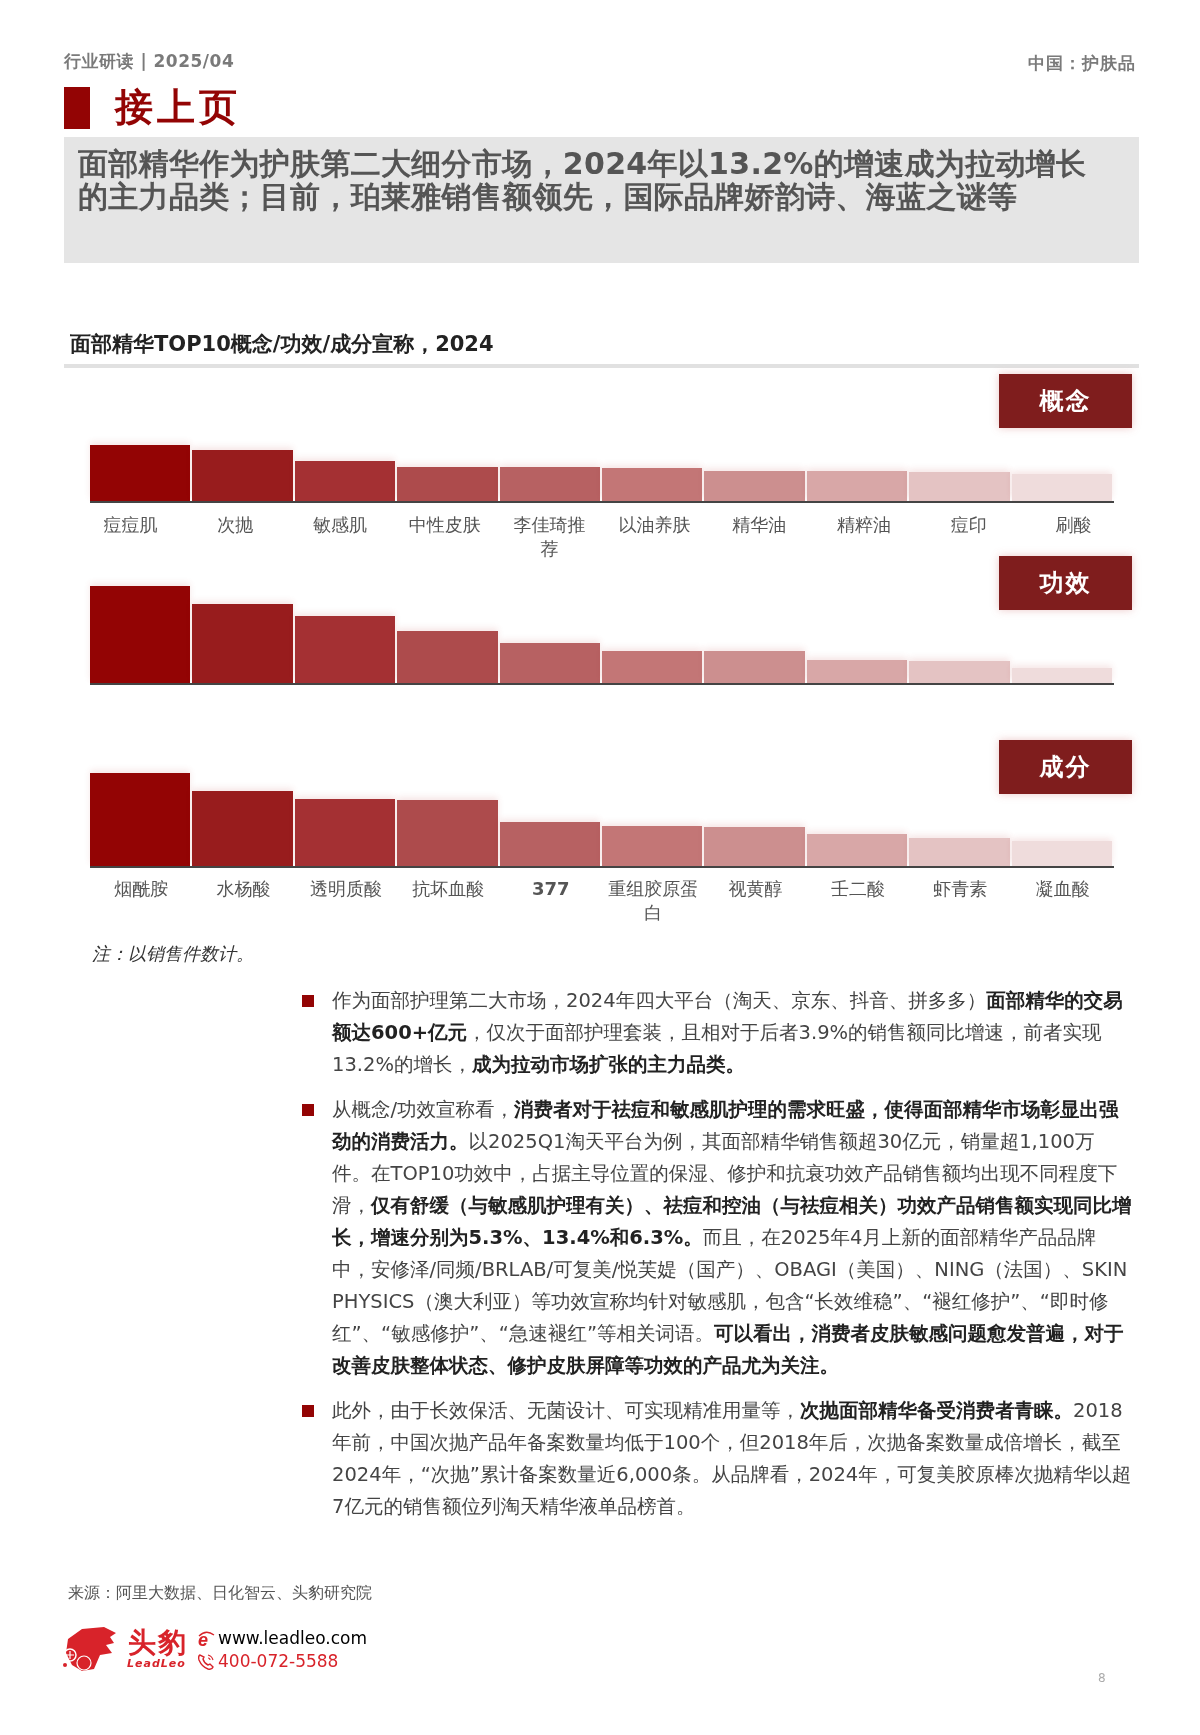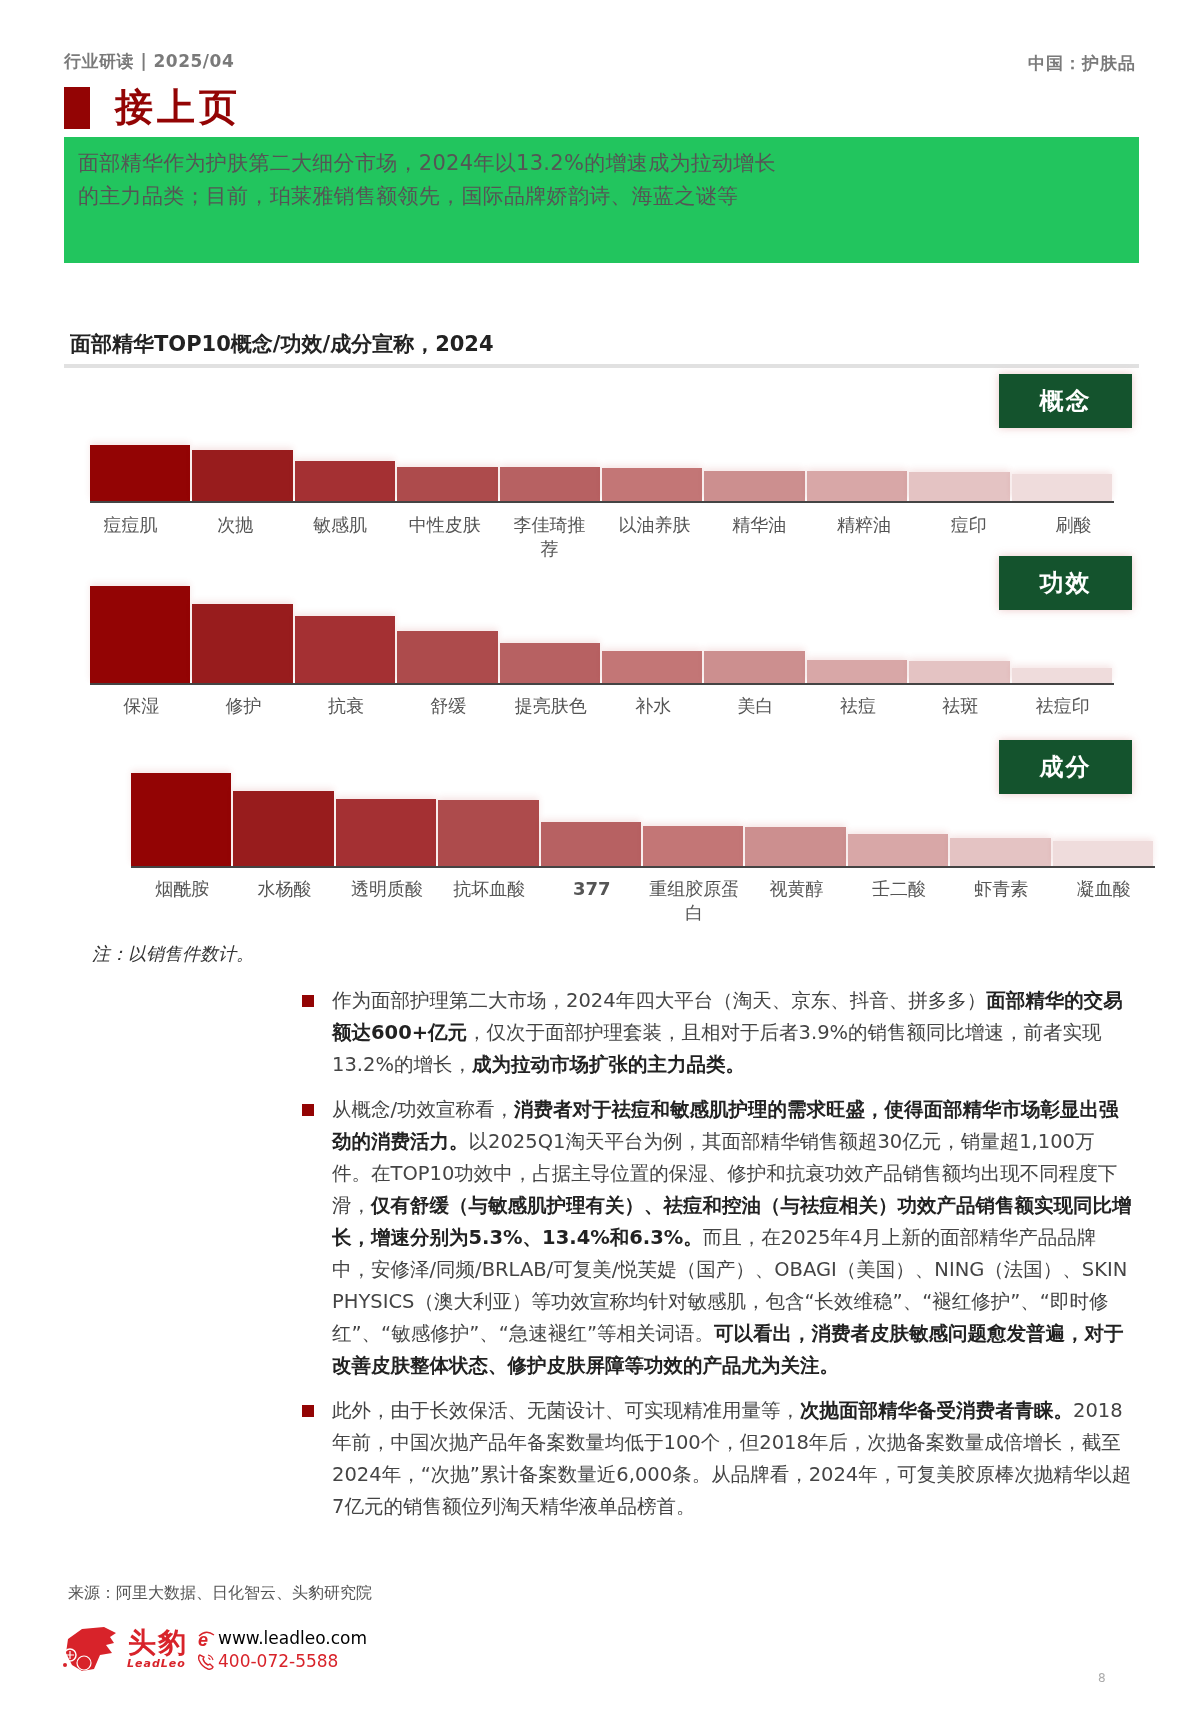--- a/index.html
+++ b/index.html
@@ -3,31 +3,31 @@
 <meta charset="utf-8">
 <style>
   html, body { margin: 0; padding: 0; background: #ffffff; }
   body { width: 1200px; height: 1735px; position: relative; overflow: hidden;
          font-family: "DejaVu Sans", "Liberation Sans", sans-serif; color: #333; }
   .abs { position: absolute; }
   .hdr-left { left: 64px; top: 50px; font-size: 17px; color: #7a7a7a; font-weight: bold; letter-spacing: 0.5px; }
   .hdr-right { right: 64px; top: 52px; font-size: 17px; color: #7a7a7a; font-weight: bold; letter-spacing: 1px; }
   .title-bar { left: 64px; top: 87px; width: 26px; height: 42px; background: #930404; }
   .page-title { left: 115px; top: 82px; font-size: 38px; font-weight: bold; color: #930404; letter-spacing: 4px; }
-  .summary { left: 64px; top: 137px; width: 1075px; height: 126px; background: #22c55e; box-sizing: border-box;
-             padding: 10px 14px; font-size: 21px; line-height: 33px; font-weight: normal; color: #555; letter-spacing: 0.3px; }
+  .summary { left: 64px; top: 137px; width: 1075px; height: 126px; background: #e5e5e5; box-sizing: border-box;
+             padding: 10px 14px; font-size: 30px; line-height: 33px; font-weight: bold; color: #555; letter-spacing: 0.3px; }
   .chart-title { left: 70px; top: 330px; font-size: 21px; font-weight: bold; color: #222; }
   .chart-rule { left: 64px; top: 364px; width: 1075px; height: 4px; background: #e1e1e1; }
   .chart { position: absolute; left: 90px; width: 1025px; }
   .bars { position: absolute; left: 0; bottom: 0; width: 1024px; height: 120px; display: flex; align-items: flex-end; }
   .bar { width: 100.5px; margin-right: 2px; box-shadow: 0 -3px 6px rgba(180,60,60,0.12); }
   .baseline { position: absolute; left: 0; bottom: -2px; width: 1024px; height: 2px; background: #444; }
   .labels { position: absolute; left: 0; width: 1024px; display: flex; }
   .lbl { width: 102.4px; text-align: center; font-size: 18px; color: #555; line-height: 24px; }
-  .tag { position: absolute; left: 999px; width: 133px; height: 54px; background: #14532d; color: #fff;
+  .tag { position: absolute; left: 999px; width: 133px; height: 54px; background: #7f1d1d; color: #fff;
          font-size: 24px; font-weight: bold; display: flex; align-items: center; justify-content: center;
          letter-spacing: 2px; box-shadow: 0 0 8px rgba(200,100,100,0.35); }
   .note { left: 92px; top: 942px; font-size: 18px; font-style: italic; color: #333; }
   .bullets { left: 302px; top: 985px; width: 830px; }
   .bullet { position: relative; padding-left: 30px; font-size: 19.5px; line-height: 32px; color: #444; margin-bottom: 13px; }
   .bullet .sq { position: absolute; left: 0; top: 10px; width: 12px; height: 12px; background: #930404; }
   .bullet b { color: #222; }
   .source { left: 68px; top: 1583px; font-size: 16px; color: #555; }
   .brand-cn { left: 128px; top: 1624px; font-size: 28px; font-weight: bold; color: #d8232a; letter-spacing: 2px; }
   .brand-en { left: 127px; top: 1657px; font-size: 11px; font-weight: bold; font-style: italic; color: #d8232a; letter-spacing: 1px; }
@@ -88,36 +88,24 @@
       <div class="bar" style="height: 67px; background: rgb(164, 48, 51);"></div>
       <div class="bar" style="height: 52px; background: rgb(173, 75, 76);"></div>
       <div class="bar" style="height: 40px; background: rgb(183, 97, 98);"></div>
       <div class="bar" style="height: 32px; background: rgb(195, 118, 118);"></div>
       <div class="bar" style="height: 32px; background: rgb(204, 143, 143);"></div>
       <div class="bar" style="height: 23px; background: rgb(216, 167, 167);"></div>
       <div class="bar" style="height: 22px; background: rgb(228, 195, 195);"></div>
       <div class="bar" style="height: 15px; background: rgb(239, 220, 220);"></div>
     </div>
   <div class="baseline"></div>
-  <div class="labels" style="top:131px;">
-      <div class="lbl" style="white-space: pre-line;">保湿</div>
-      <div class="lbl" style="white-space: pre-line;">修护</div>
-      <div class="lbl" style="white-space: pre-line;">抗衰</div>
-      <div class="lbl" style="white-space: pre-line;">舒缓</div>
-      <div class="lbl" style="white-space: pre-line;">提亮肤色</div>
-      <div class="lbl" style="white-space: pre-line;">补水</div>
-      <div class="lbl" style="white-space: pre-line;">美白</div>
-      <div class="lbl" style="white-space: pre-line;">祛痘</div>
-      <div class="lbl" style="white-space: pre-line;">祛斑</div>
-      <div class="lbl" style="white-space: pre-line;">祛痘印</div>
-    </div>
 </div>
 <div class="tag" style="top:556px;">功效</div>
 
-<div class="chart" style="top:746px;height:120px;margin-left:41px;">
+<div class="chart" style="top:746px;height:120px;">
   <div class="bars">
       <div class="bar" style="height: 93px; background: rgb(147, 4, 4);"></div>
       <div class="bar" style="height: 75px; background: rgb(152, 28, 29);"></div>
       <div class="bar" style="height: 67px; background: rgb(164, 48, 51);"></div>
       <div class="bar" style="height: 66px; background: rgb(173, 75, 76);"></div>
       <div class="bar" style="height: 44px; background: rgb(183, 97, 98);"></div>
       <div class="bar" style="height: 40px; background: rgb(195, 118, 118);"></div>
       <div class="bar" style="height: 39px; background: rgb(204, 143, 143);"></div>
       <div class="bar" style="height: 32px; background: rgb(216, 167, 167);"></div>
       <div class="bar" style="height: 28px; background: rgb(228, 195, 195);"></div>

